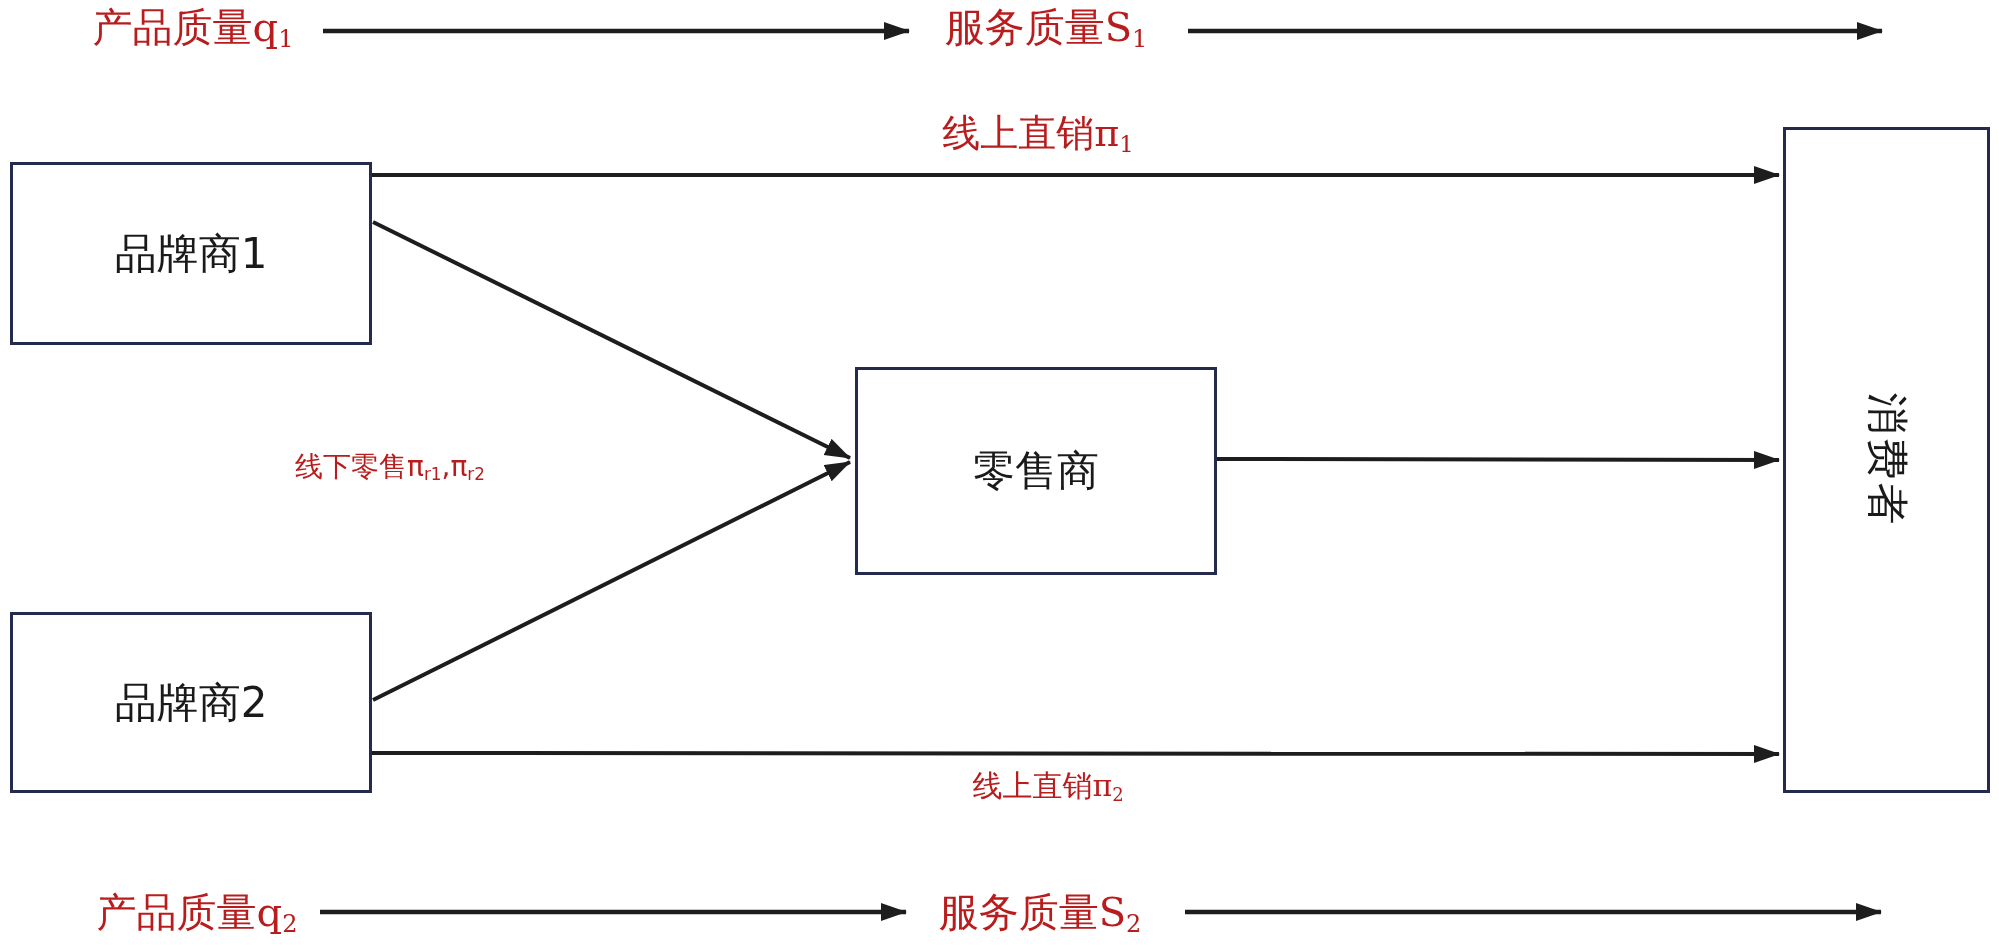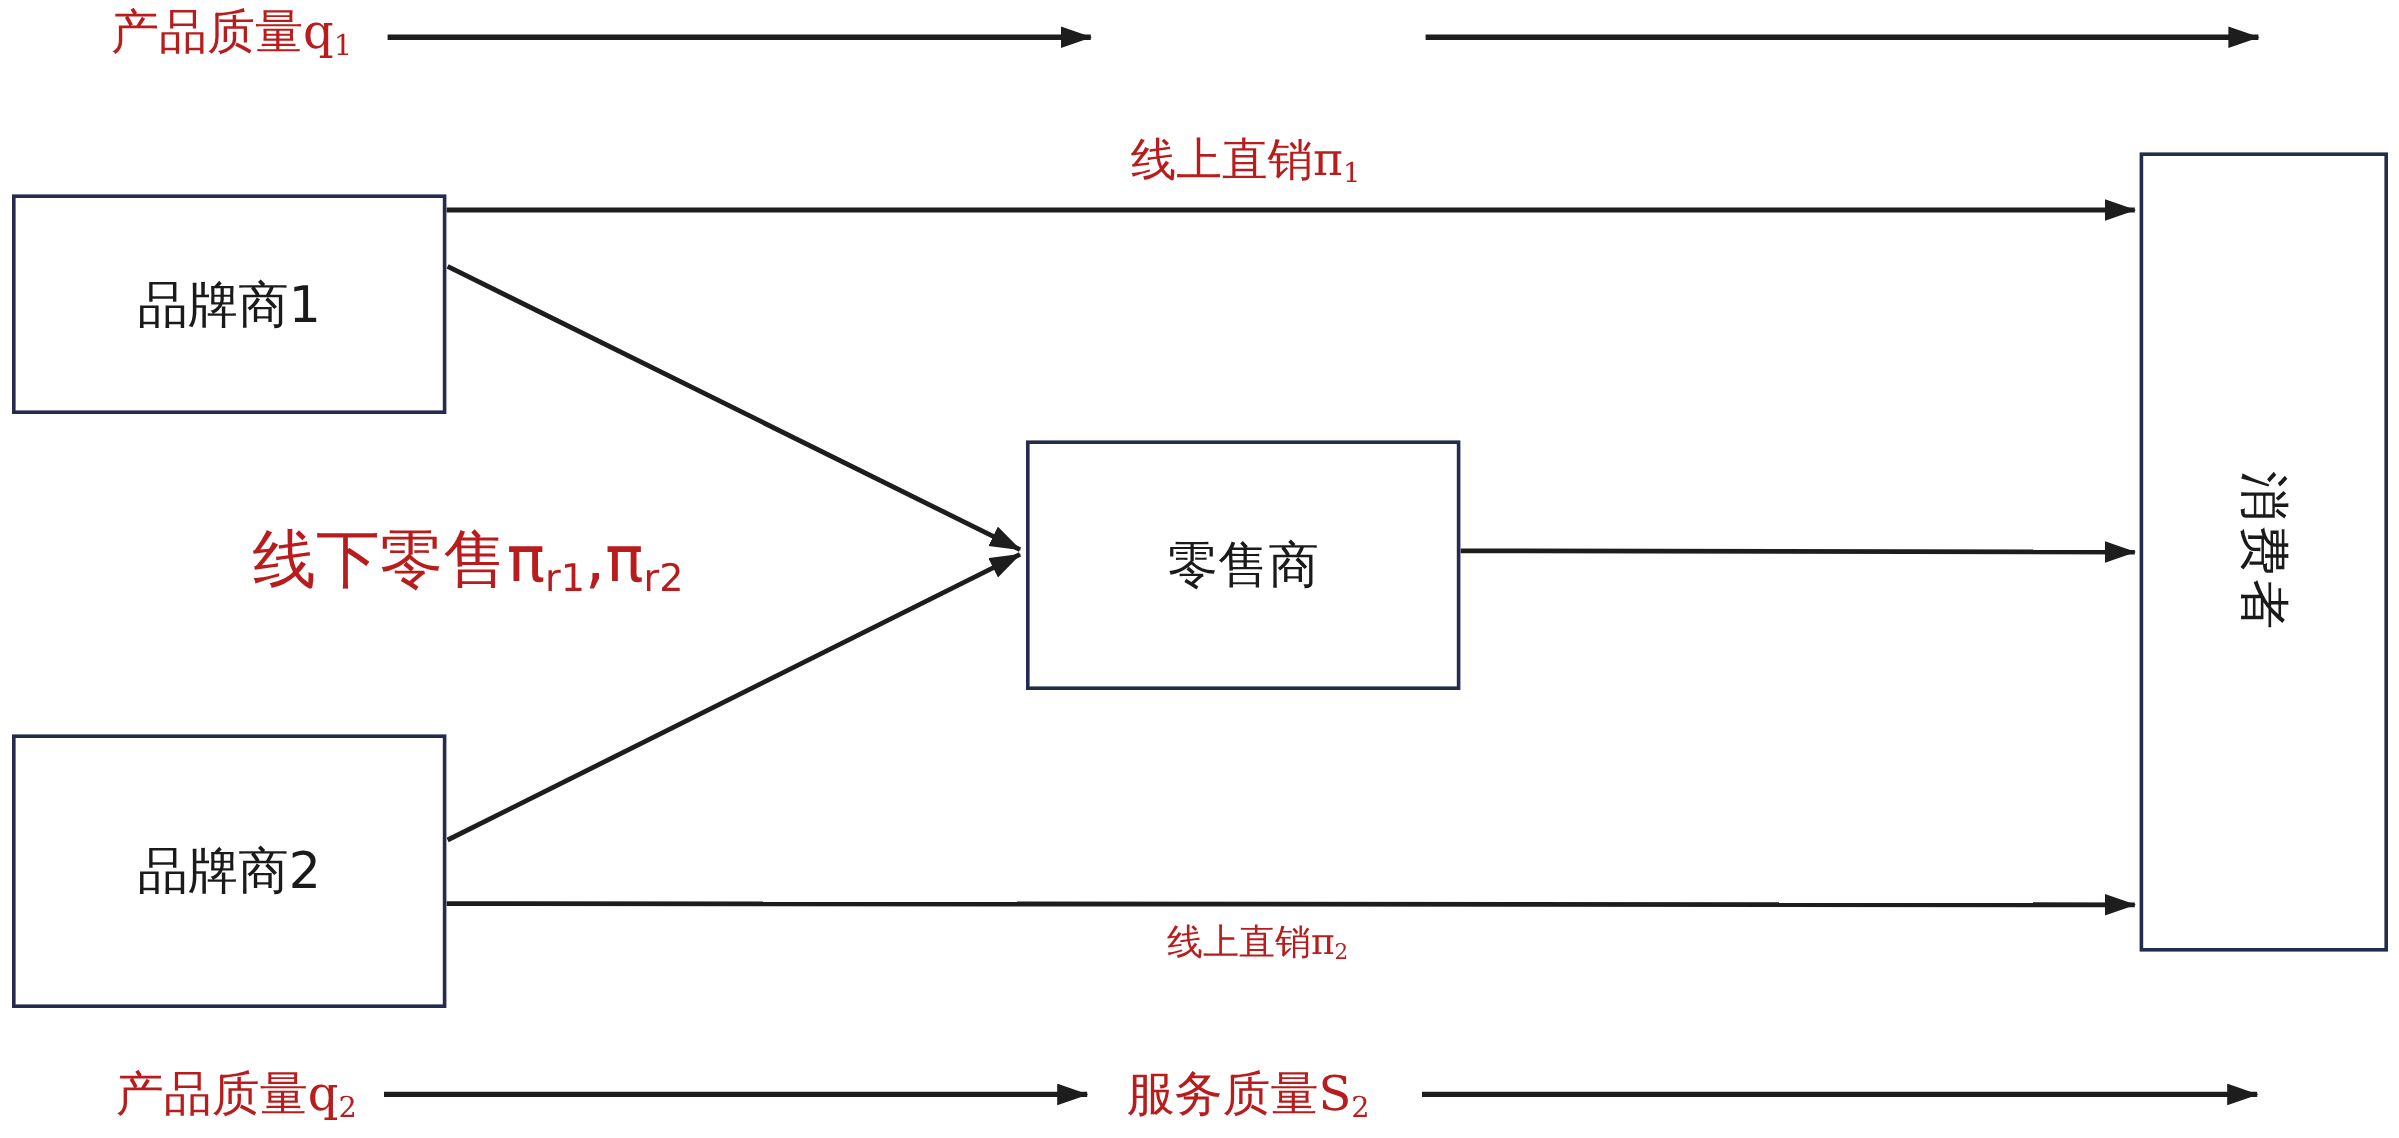--- a/index.html
+++ b/index.html
@@ -48,21 +48,21 @@
     white-space: nowrap;
     color: #b91c1c;
     line-height: 1;
   }
   .serif {
     font-family: "DejaVu Serif", "Liberation Serif", serif;
     font-size: 40px;
   }
   .sans {
     font-family: "DejaVu Sans", "Liberation Sans", sans-serif;
-    font-size: 53px;
+    font-size: 28px;
     font-weight: 500;
   }
   .flabel sub {
     font-size: 0.6em;
     line-height: 0;
     vertical-align: -0.25em;
   }
 </style>
 </head>
 <body>
@@ -86,36 +86,39 @@
     <line x1="372" y1="753" x2="1779" y2="754" stroke="#1d1d1d" stroke-width="4" marker-end="url(#ah)"></line>
 
     <line x1="320" y1="912" x2="906" y2="912" stroke="#1d1d1d" stroke-width="4.5" marker-end="url(#ah)"></line>
     <line x1="1185" y1="912" x2="1881" y2="912" stroke="#1d1d1d" stroke-width="4.5" marker-end="url(#ah)"></line>
   </svg>
 
   <div class="box" style="left:10px; top:126px; width:362px; height:183px;margin-top:36px;">
     <span class="box-label">品牌商1</span>
   </div>
 
-  <div class="box" style="left:10px; top:612px; width:362px; height:228px;">
+  <div class="box" style="left:10px; top:612px; width:362px; height:181px;">
     <span class="box-label">品牌商2</span>
   </div>
 
   <div class="box" style="left:855px; top:367px; width:362px; height:208px;">
     <span class="box-label">零售商</span>
   </div>
 
   <div class="box" style="left:1783px; top:127px; width:207px; height:666px;">
     <span class="box-label vertical">消费者</span>
   </div>
 
   <div class="flabel serif" style="left:193px; top:27px;">
     <span>产品质量q</span><sub>1</sub>
   </div>
 
+  <div class="flabel serif" style="left:1046px; top:27px;">
+    <span>服务质量S</span><sub>1</sub>
+  </div>
 
   <div class="flabel serif" style="left:1038px; top:133px; font-size:38px;">
     <span>线上直销π</span><sub>1</sub>
   </div>
 
   <div class="flabel sans" style="left:390px; top:467px;">
     <span>线下零售π</span><sub>r1</sub><span>,π</span><sub>r2</sub>
   </div>
 
   <div class="flabel serif" style="left:1048px; top:786px; font-size:30px;">

